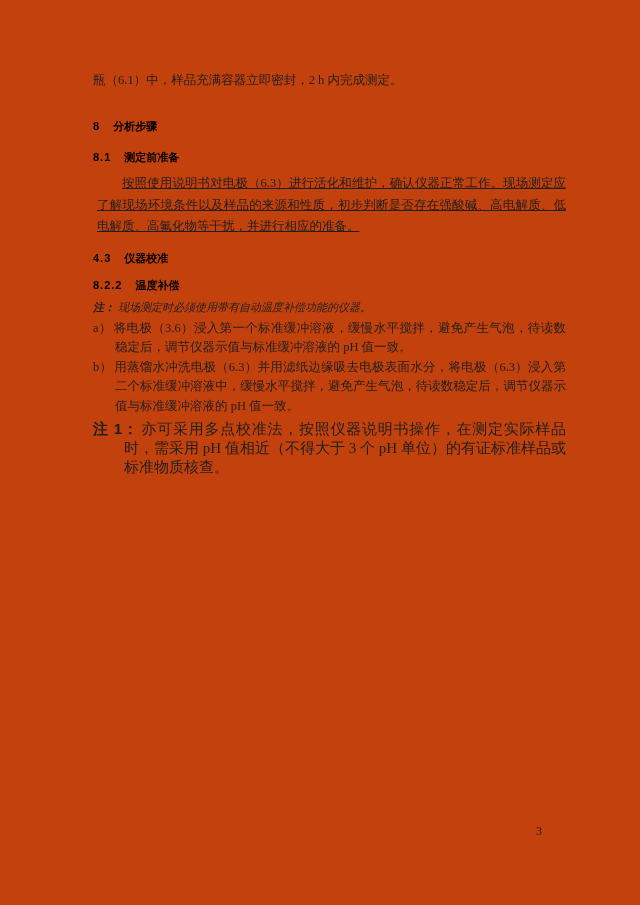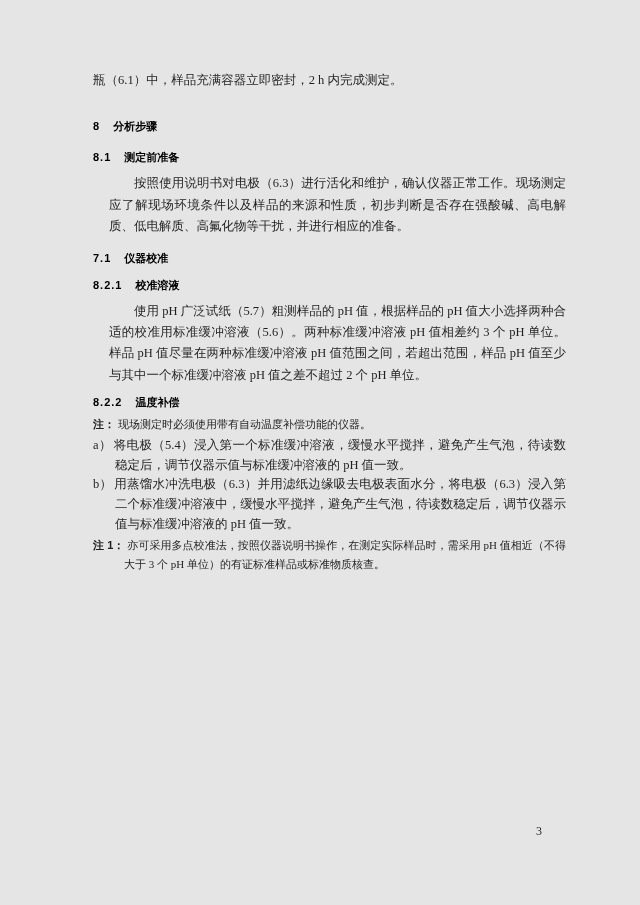--- a/index.html
+++ b/index.html
@@ -4,21 +4,21 @@
 <style>
   html, body {
     margin: 0;
     padding: 0;
     background: #ffffff;
   }
   .page {
     position: relative;
     width: 640px;
     height: 905px;
-    background: #e5e5e5;
+    background: #c2410c;
     color: #1f1f1f;
     font-family: "Liberation Serif", "DejaVu Serif", serif;
     overflow: hidden;
   }
   .content {
     position: absolute;
     left: 93px;
     top: 70px;
     width: 473px;
     font-size: 12.5px;
@@ -33,50 +33,52 @@
     font-weight: bold;
     font-size: 11px;
     color: #000000;
     line-height: 21px;
   }
   .h1 { margin-top: 25px; }
   .h2 { margin-top: 10px; }
   .h3 { margin-top: 6px; }
   .heading .num { margin-right: 13px; letter-spacing: 1px; }
   .para {
-    margin: 5px 0 0 16px;
+    margin: 5px 0 0 4px;
     text-indent: 2em;
     text-align: justify;
+    text-decoration: underline;
   }
   .note-single {
     margin-top: 2px;
     font-size: 11px;
     line-height: 19px;
     text-align: justify;
+    font-style: italic;
   }
   .note-label {
     font-weight: bold;
     font-family: "Liberation Sans", "DejaVu Sans", sans-serif;
     margin-right: 3px;
   }
   .steps {
     margin-top: 2px;
   }
   .step {
     padding-left: 22px;
     text-indent: -22px;
     text-align: justify;
     line-height: 19.6px;
   }
   .step-label {
     margin-right: 2px;
   }
   .notes {
     margin-top: 2px;
-    font-size: 11px;
+    font-size: 15px;
     line-height: 19.2px;
   }
   .note-item {
     padding-left: 31px;
     text-indent: -31px;
     text-align: justify;
   }
   .page-number {
     position: absolute;
     left: 536px;
@@ -97,39 +99,35 @@
     <div class="heading h1">
       <span class="num">8</span><span>分析步骤</span>
     </div>
 
     <div class="heading h2">
       <span class="num">8.1</span><span>测定前准备</span>
     </div>
     <p class="para">按照使用说明书对电极（6.3）进行活化和维护，确认仪器正常工作。现场测定应了解现场环境条件以及样品的来源和性质，初步判断是否存在强酸碱、高电解质、低电解质、高氟化物等干扰，并进行相应的准备。</p>
 
     <div class="heading h2">
-      <span class="num">7.1</span><span>仪器校准</span>
+      <span class="num">4.3</span><span>仪器校准</span>
     </div>
 
-    <div class="heading h3">
-      <span class="num">8.2.1</span><span>校准溶液</span>
-    </div>
-    <p class="para">使用 pH 广泛试纸（5.7）粗测样品的 pH 值，根据样品的 pH 值大小选择两种合适的校准用标准缓冲溶液（5.6）。两种标准缓冲溶液 pH 值相差约 3 个 pH 单位。样品 pH 值尽量在两种标准缓冲溶液 pH 值范围之间，若超出范围，样品 pH 值至少与其中一个标准缓冲溶液 pH 值之差不超过 2 个 pH 单位。</p>
 
     <div class="heading h3">
       <span class="num">8.2.2</span><span>温度补偿</span>
     </div>
     <div class="note-single">
       <span class="note-label">注：</span><span>现场测定时必须使用带有自动温度补偿功能的仪器。</span>
     </div>
 
 
     <div class="steps">
       <div class="step">
-        <span class="step-label">a）</span><span>将电极（5.4）浸入第一个标准缓冲溶液，缓慢水平搅拌，避免产生气泡，待读数稳定后，调节仪器示值与标准缓冲溶液的 pH 值一致。</span>
+        <span class="step-label">a）</span><span>将电极（3.6）浸入第一个标准缓冲溶液，缓慢水平搅拌，避免产生气泡，待读数稳定后，调节仪器示值与标准缓冲溶液的 pH 值一致。</span>
       </div>
       <div class="step">
         <span class="step-label">b）</span><span>用蒸馏水冲洗电极（6.3）并用滤纸边缘吸去电极表面水分，将电极（6.3）浸入第二个标准缓冲溶液中，缓慢水平搅拌，避免产生气泡，待读数稳定后，调节仪器示值与标准缓冲溶液的 pH 值一致。</span>
       </div>
     </div>
 
     <div class="notes">
       <div class="note-item">
         <span class="note-label">注 1：</span><span>亦可采用多点校准法，按照仪器说明书操作，在测定实际样品时，需采用 pH 值相近（不得大于 3 个 pH 单位）的有证标准样品或标准物质核查。</span>
       </div>

